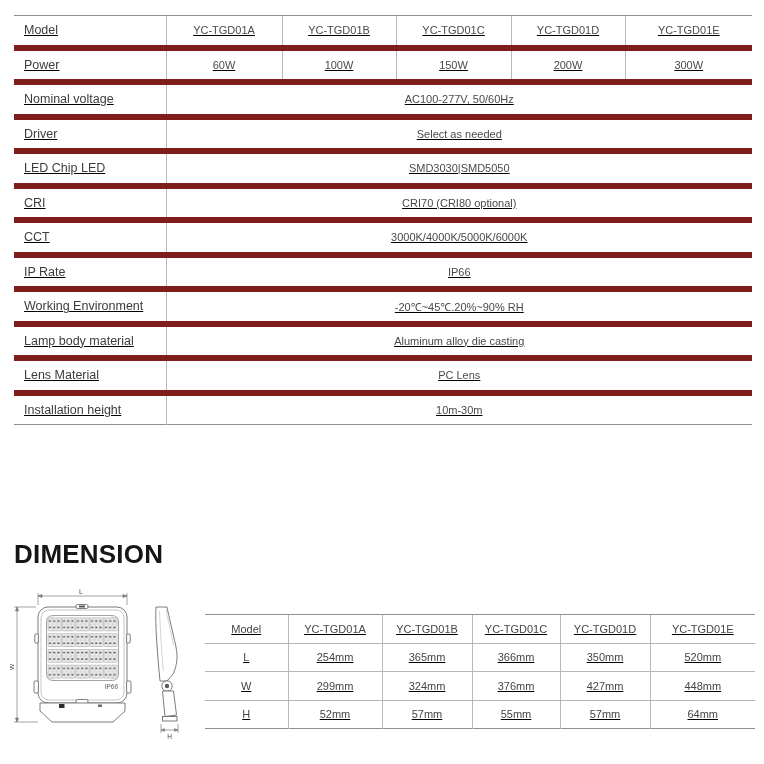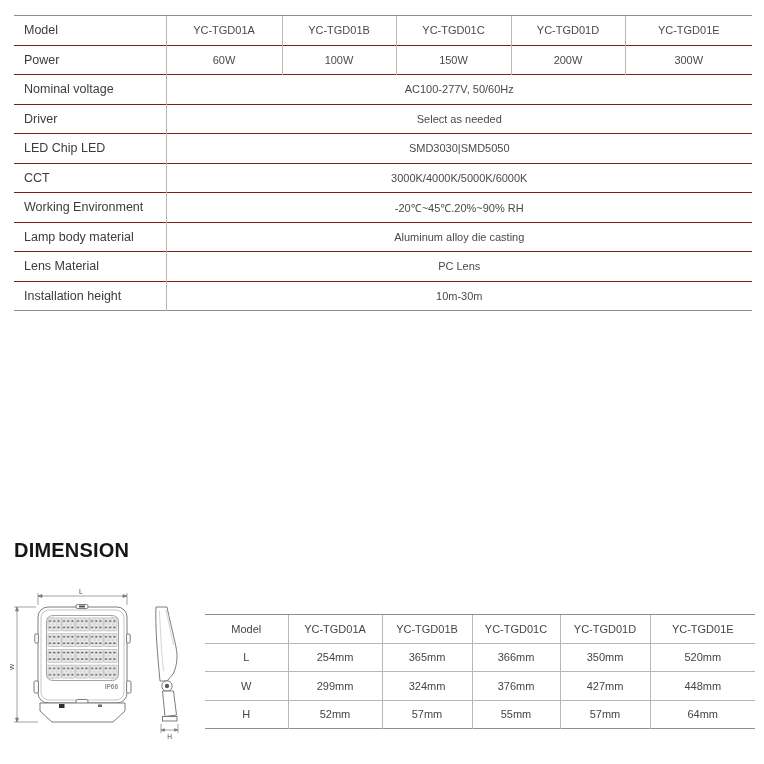--- a/index.html
+++ b/index.html
@@ -5,44 +5,44 @@
   html,body{margin:0;padding:0;}
   body{
     width:764px;height:764px;position:relative;overflow:hidden;
     background:#ffffff;
     font-family:"Liberation Sans",sans-serif;
     -webkit-font-smoothing:antialiased;
   }
   .page{position:absolute;inset:0;}
 
   
-  table{border-collapse:collapse;table-layout:fixed;}
+  table{border-collapse:collapse;table-layout:fixed;text-decoration:underline;}
   .spec-table{
     position:absolute;left:14px;top:15px;width:738px;
     border-bottom:1px solid #8f8f8f;
   }
   .spec-table td{
     height:26.5px;vertical-align:middle;
-    border-top:1px solid #7f1d1d;
+    border-top:6px solid #7f1d1d;
     overflow:hidden;white-space:nowrap;
   }
   .spec-table tr:first-child td{border-top:1px solid #8f8f8f;}
   .spec-table td.lbl{
     text-align:left;padding-left:10px;
     font-size:12.5px;color:#3c3c3c;
   }
   .spec-table td.val{
     text-align:center;font-size:11px;color:#4a4a4a;
     border-left:1px solid #b7b7b7;
   }
 
   
   .dim-heading{
     position:absolute;left:14px;top:539px;
-    font-size:20px;font-weight:800;color:#161616;letter-spacing:.2px;
+    font-size:26px;font-weight:800;color:#161616;letter-spacing:.2px;
   }
   .dim-table{
     position:absolute;left:205px;top:614px;width:550px;
     border-bottom:1px solid #8f8f8f;
   }
   .dim-table td{
     height:25.5px;vertical-align:middle;text-align:center;
     font-size:11px;color:#454545;
     border-top:1px solid #b7b7b7;
     overflow:hidden;white-space:nowrap;
@@ -91,22 +91,30 @@
       </tr>
       <tr>
         <td class="lbl">Driver</td>
         <td class="val" colspan="5">Select as needed</td>
       </tr>
       <tr>
         <td class="lbl">LED Chip LED</td>
         <td class="val" colspan="5">SMD3030|SMD5050</td>
       </tr>
       <tr>
+        <td class="lbl">CRI</td>
+        <td class="val" colspan="5">CRI70 (CRI80 optional)</td>
+      </tr>
+      <tr>
         <td class="lbl">CCT</td>
         <td class="val" colspan="5">3000K/4000K/5000K/6000K</td>
+      </tr>
+      <tr>
+        <td class="lbl">IP Rate</td>
+        <td class="val" colspan="5">IP66</td>
       </tr>
       <tr>
         <td class="lbl">Working Environment</td>
         <td class="val" colspan="5">-20℃~45℃.20%~90% RH</td>
       </tr>
       <tr>
         <td class="lbl">Lamp body material</td>
         <td class="val" colspan="5">Aluminum alloy die casting</td>
       </tr>
       <tr>

